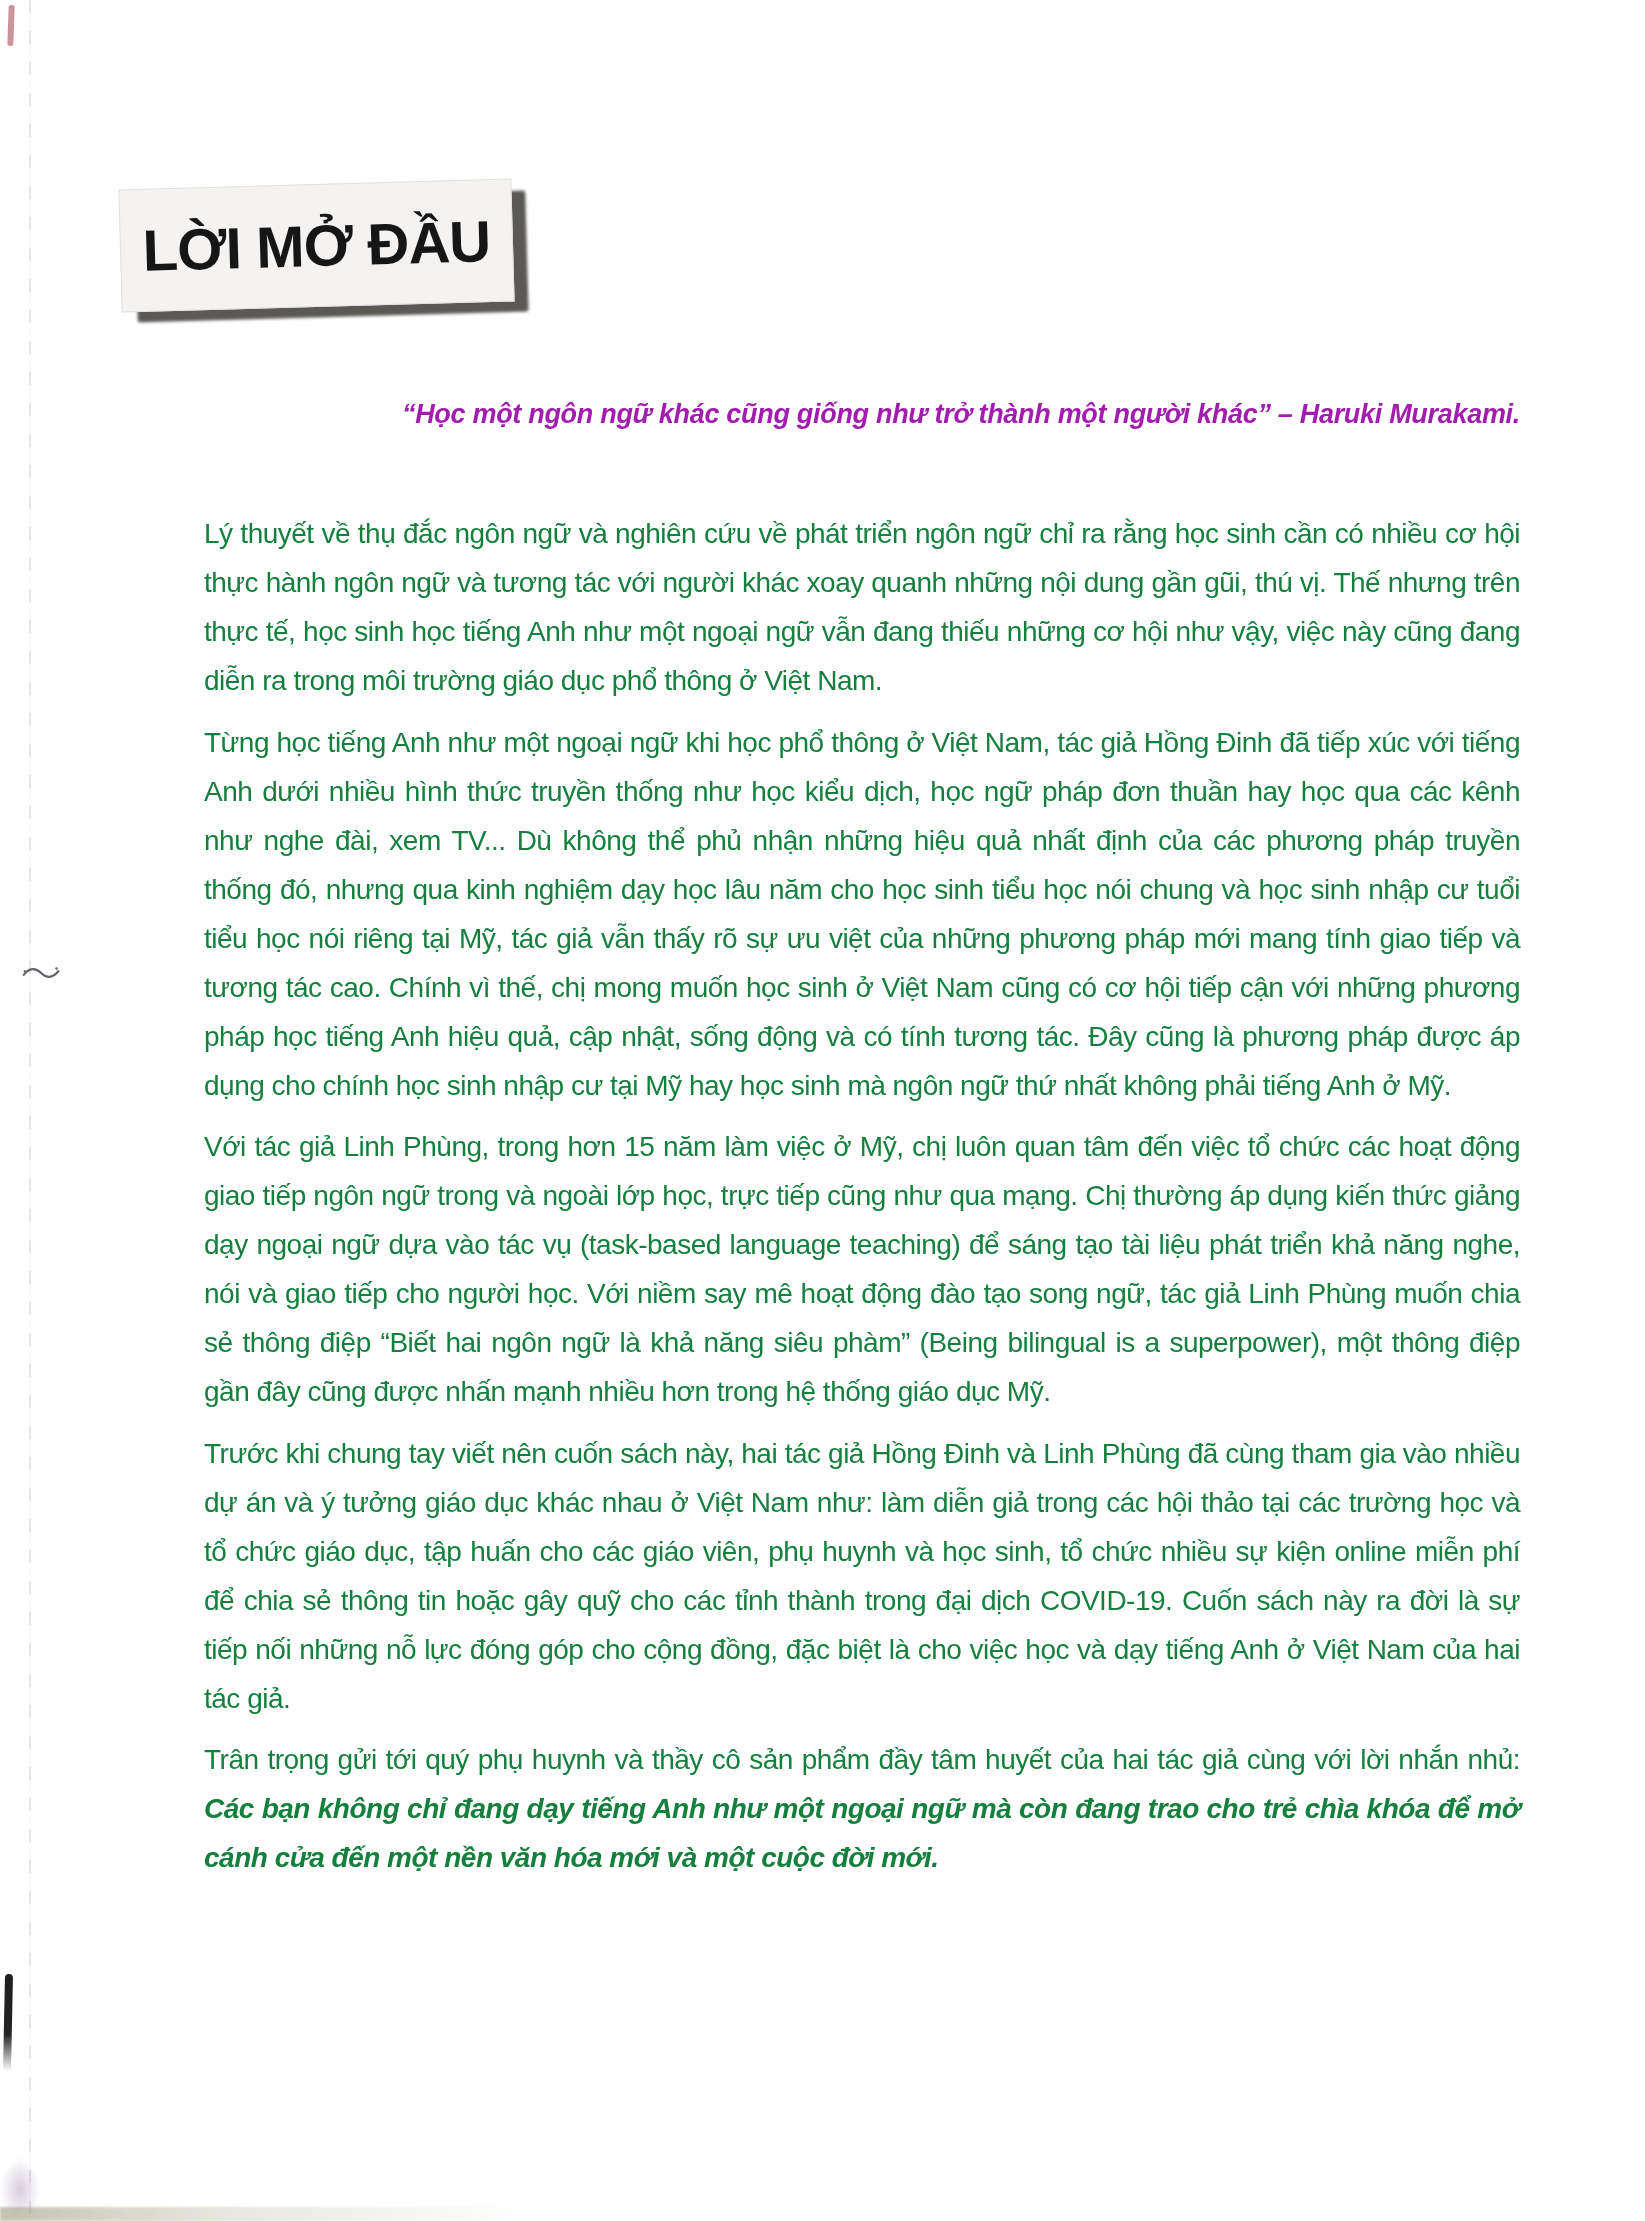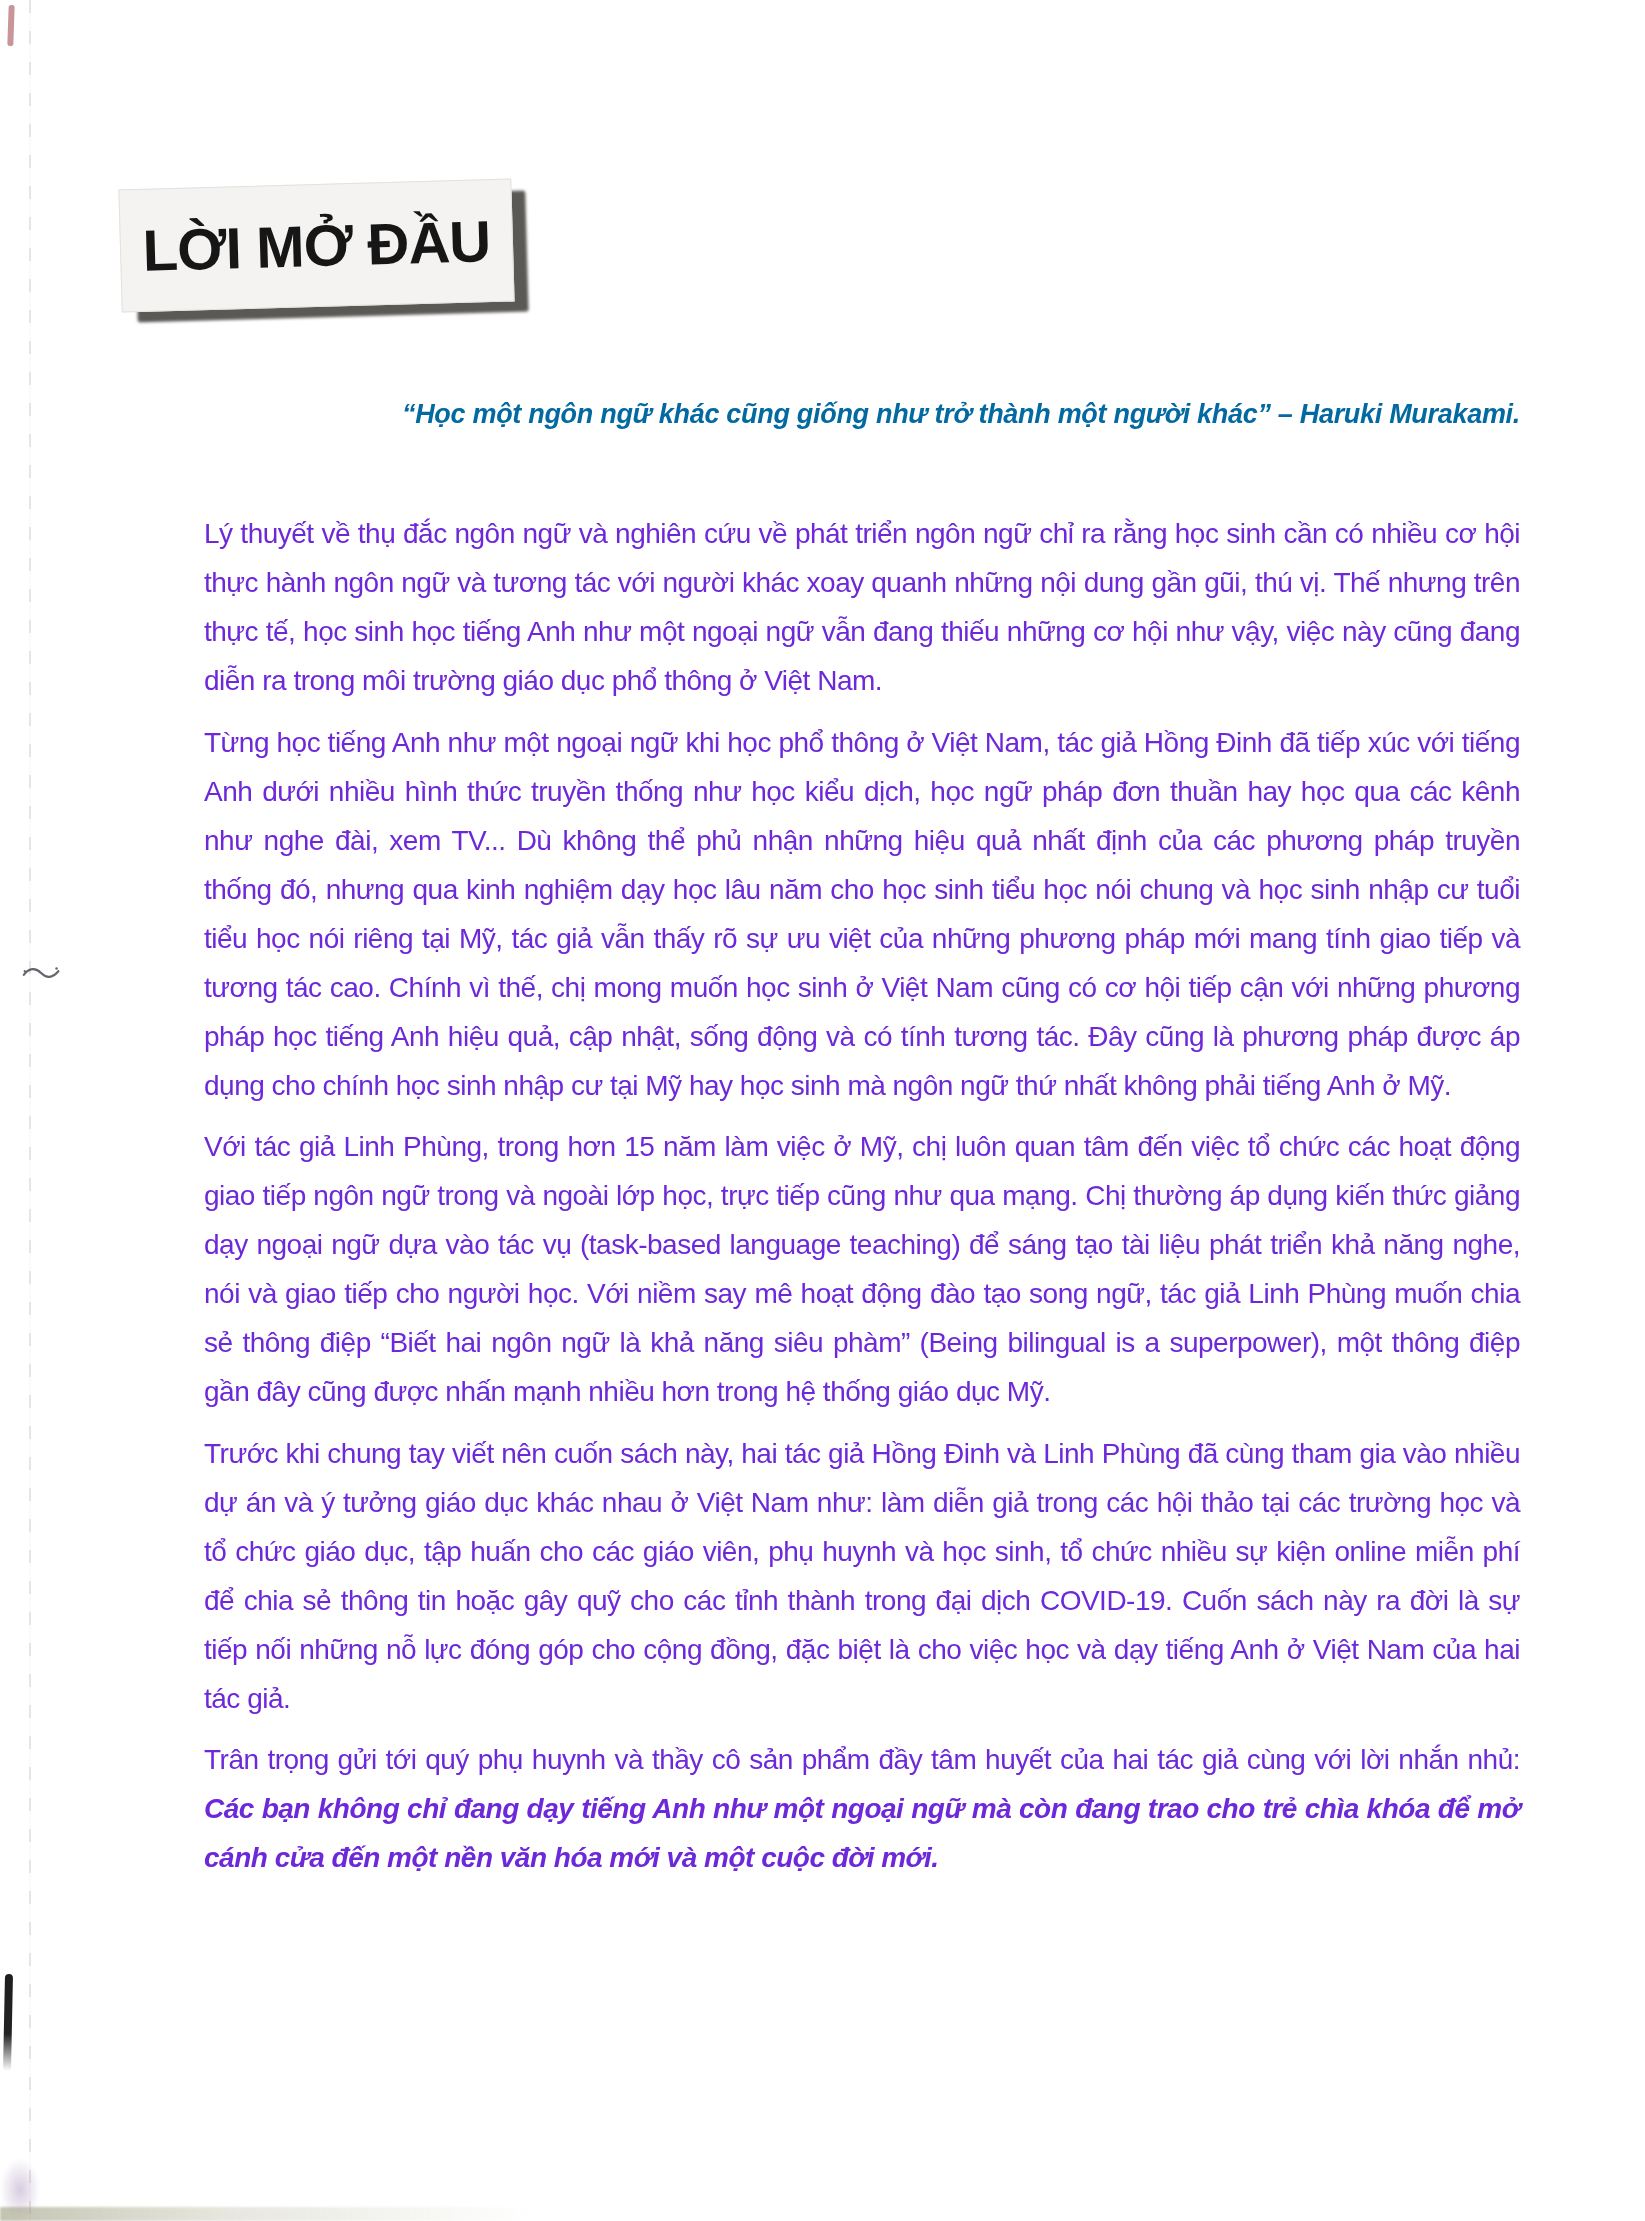--- a/index.html
+++ b/index.html
@@ -56,29 +56,29 @@
   }
   .title-box span{
     font-weight:700;font-size:58px;letter-spacing:-0.9px;color:#161616;
     font-family:"Liberation Sans", sans-serif;white-space:nowrap;
   }
 
   
   .quote{
     position:absolute;left:204px;top:396px;width:1316px;
     text-align:right;font-size:27px;line-height:36px;
-    font-style:italic;font-weight:600;color:#0369a1;
+    font-style:italic;font-weight:600;color:#a21caf;
     letter-spacing:-0.3px;
   }
 
   
   .body-text{
     position:absolute;left:204px;top:509px;width:1316px;
     font-size:28px;line-height:49px;letter-spacing:-0.5px;
-    text-align:justify;color:#6d28d9;
+    text-align:justify;color:#15803d;
   }
   .body-text p{margin:0 0 12.6px 0;}
   .body-text em{font-style:italic;font-weight:bold;}
 </style>
 </head>
 <body>
 
 <div class="page">
 
   <div class="binding-line"></div>

